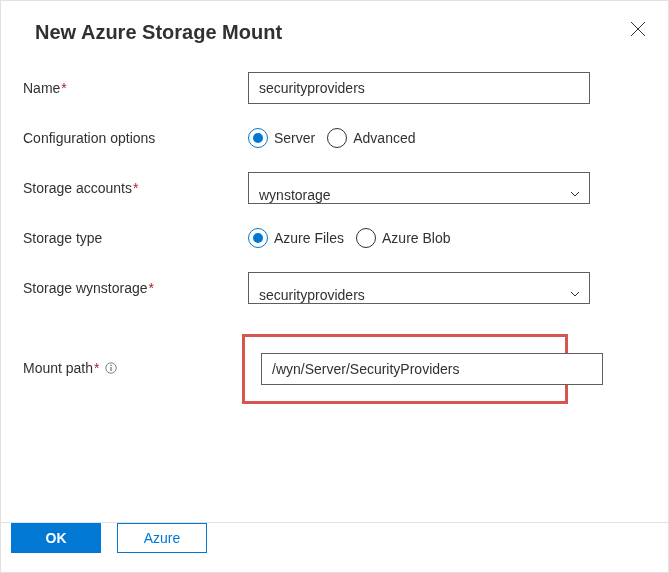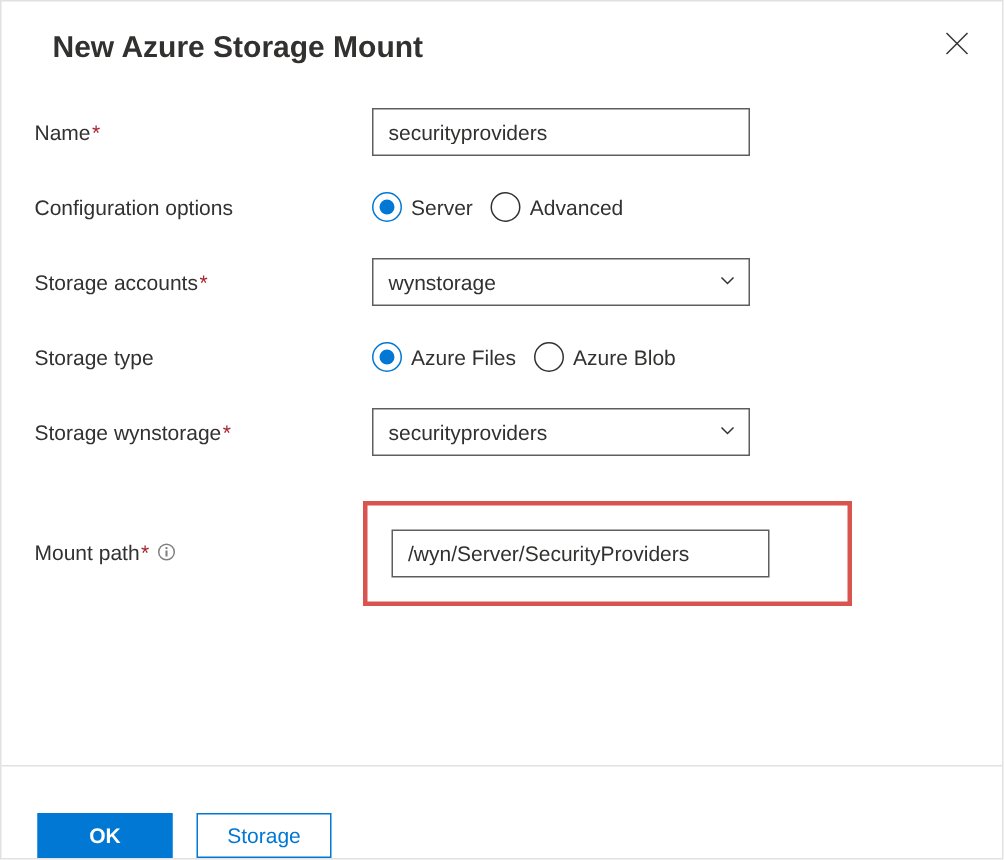--- a/index.html
+++ b/index.html
@@ -53,34 +53,34 @@
     vertical-align: middle;
     margin-left: 2px;
     position: relative;
     top: -1px;
   }
   .control-col {
     flex: 0 0 auto;
     width: 310px;
   }
   .text-input, .select-input {
-    width: 252px;
+    width: 342px;
     height: 32px;
     border: 1px solid #605e5c;
     padding: 0 10px;
     font-size: 14px;
     color: #323130;
     background: #fff;
     font-family: inherit;
     outline: none;
   }
   .select-input {
     position: relative;
     display: flex;
-    align-items: center;
+    align-items: flex-end;
     justify-content: space-between;
     cursor: pointer;
     padding-right: 8px;
   }
   .select-input .chev { flex: 0 0 auto; }
   .radio-group {
     display: flex;
     align-items: center;
     gap: 12px;
   }
@@ -112,25 +112,25 @@
     border: 3px solid #d9534f; 
     padding: 16px;
     margin-left: -6px;
     width: 326px;
   }
   .button-bar {
     position: absolute;
     left: 0;
     right: 0;
     bottom: 0;
-    height: 62px;
+    height: 50px;
     border-top: 1px solid #e1e1e1;
     display: flex;
-    align-items: flex-end;
-    padding-left: 24px;
+    align-items: flex-start;
+    padding-left: 10px;
     gap: 16px;
   }
   .btn-primary {
     background: #0078d4;
     color: #fff;
     border: 1px solid #0078d4;
     padding: 6px 0;
     width: 90px;
     font-size: 14px;
     font-weight: 600;
@@ -253,16 +253,16 @@
     </div>
     <div class="control-col">
       <div class="highlight-wrap">
         <input class="text-input" type="text" value="/wyn/Server/SecurityProviders" style="">
       </div>
     </div>
   </div>
 
   <div class="button-bar">
     <button class="btn-primary">OK</button>
-    <button class="btn-secondary">Storage</button>
+    <button class="btn-secondary">Azure</button>
   </div>
 
 </div>
 
 </body></html>

